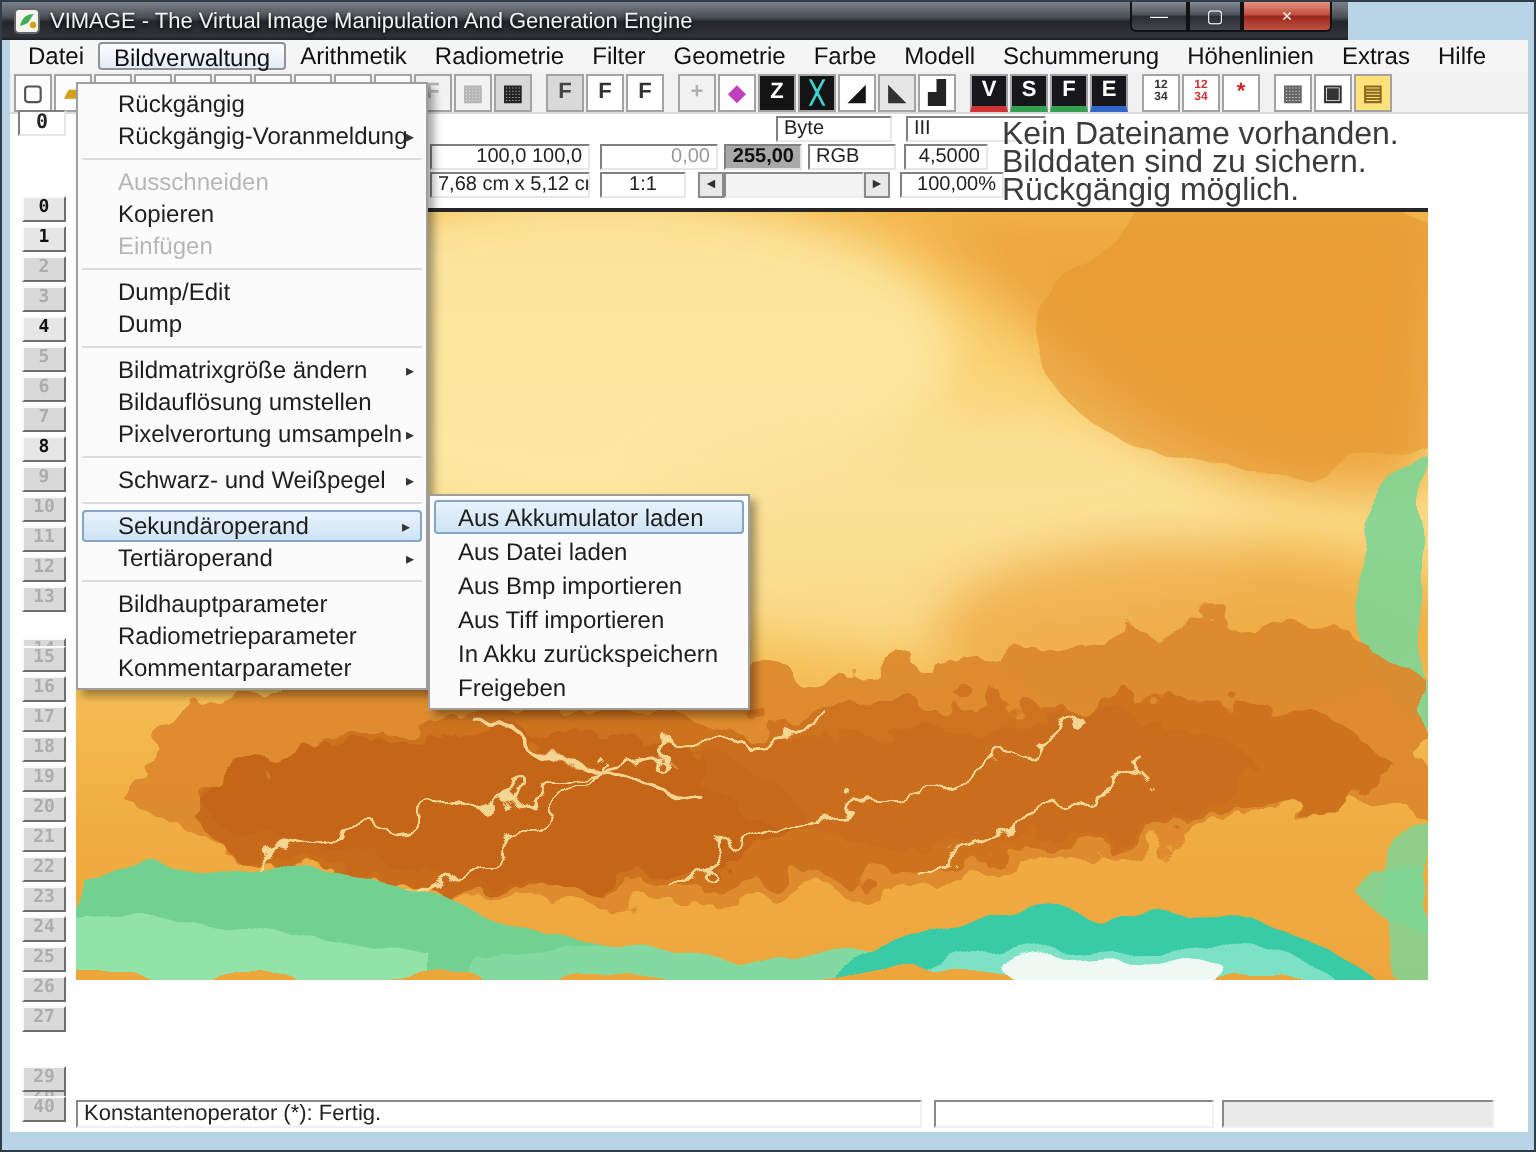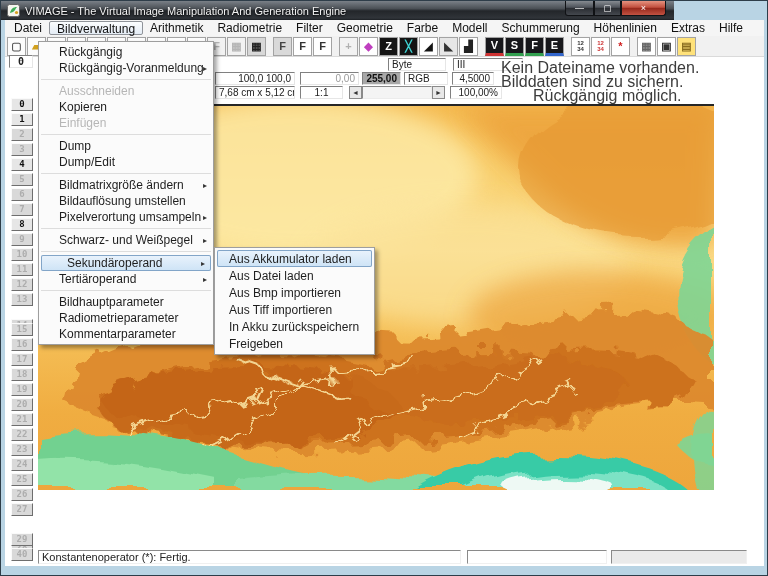--- a/index.html
+++ b/index.html
@@ -44,21 +44,21 @@
   #t-file{left:500px;top:58px;}
   #f-size{left:214px;top:71px;width:80px;text-align:right;}
   #f-min{left:299px;top:71px;width:59px;text-align:right;color:#9a9a9a;}
   #f-max{left:361px;top:71px;width:39px;text-align:right;}
   #f-rgb{left:403px;top:71px;width:44px;}
   #f-res{left:451px;top:71px;width:42px;text-align:right;}
   #t-save{left:500px;top:72px;}
   #f-dim{left:214px;top:85px;width:80px;text-align:center;}
   #f-scale{left:299px;top:85px;width:43px;text-align:center;}
   #f-zoom{left:449px;top:85px;width:52px;text-align:right;}
-  #t-undo{left:500px;top:86px;margin-left:32px;}
+  #t-undo{left:500px;top:86px;}
   #hscroll{position:absolute;left:348px;top:85px;width:96px;height:13px;display:flex;}
   .scr-btn{width:13px;height:13px;border:1px solid #8a8a8a;background:#e8e8e8;font-size:7px;
            display:flex;align-items:center;justify-content:center;color:#333;}
   .scr-track{flex:1;border:1px solid;border-color:#8a8a8a #ececec #ececec #8a8a8a;background:#f4f4f4;}
   
   .slot{position:absolute;left:10px;width:22px;height:13px;background:#d9d9d9;text-align:center;
         border:1px solid;border-color:#fafafa #6e6e6e #6e6e6e #fafafa;
         font-family:"DejaVu Sans Mono",monospace;font-size:9px;font-weight:bold;line-height:11px;color:#adadad;}
   .slot.active{color:#111;background:#e6e6e6;}
   
@@ -74,21 +74,21 @@
   
   .menu{position:absolute;background:#fbfbfb;border:1px solid #9e9e9e;box-shadow:3px 3px 4px rgba(0,0,0,.35);
         padding:2px 0;z-index:50;font-size:12px;color:#1e1e1e;}
   #main-menu{left:37px;top:40px;width:176px;}
   #sub-menu{left:213px;top:246px;width:161px;}
   .mi{height:16px;display:flex;align-items:center;padding:0 10px 0 20px;position:relative;white-space:nowrap;}
   #sub-menu .mi{height:17px;padding-left:14px;}
   .mi .arrow{position:absolute;right:6px;font-size:8px;color:#333;}
   .mi.disabled{color:#b6b6b6;}
   .mi.hl{background:linear-gradient(180deg,#eaf3fc,#cde3f6);box-shadow:inset 0 0 0 1px #82a5c8;
-         border-radius:2px;margin:0 2px;padding-left:26px;}
+         border-radius:2px;margin:0 2px;padding-left:18px;}
   #sub-menu .mi.hl{padding-left:12px;}
   .msep{height:1px;background:#dddddd;margin:3px 2px;}
 </style>
 </head>
 <body>
 
 <div class="window">
 
   <div class="titlebar">
     <svg class="app-icon" viewBox="0 0 13 13">
@@ -290,24 +290,24 @@
         <span>Ausschneiden</span>
       </div>
       <div class="mi">
         <span>Kopieren</span>
       </div>
       <div class="mi disabled">
         <span>Einfügen</span>
       </div>
       <div class="msep"></div>
       <div class="mi">
+        <span>Dump/Edit</span>
+      </div>
+      <div class="mi">
         <span>Dump</span>
-      </div>
-      <div class="mi">
-        <span>Dump/Edit</span>
       </div>
       <div class="msep"></div>
       <div class="mi">
         <span>Bildmatrixgröße ändern</span>
         <span class="arrow">▸</span>
       </div>
       <div class="mi">
         <span>Bildauflösung umstellen</span>
       </div>
       <div class="mi">

